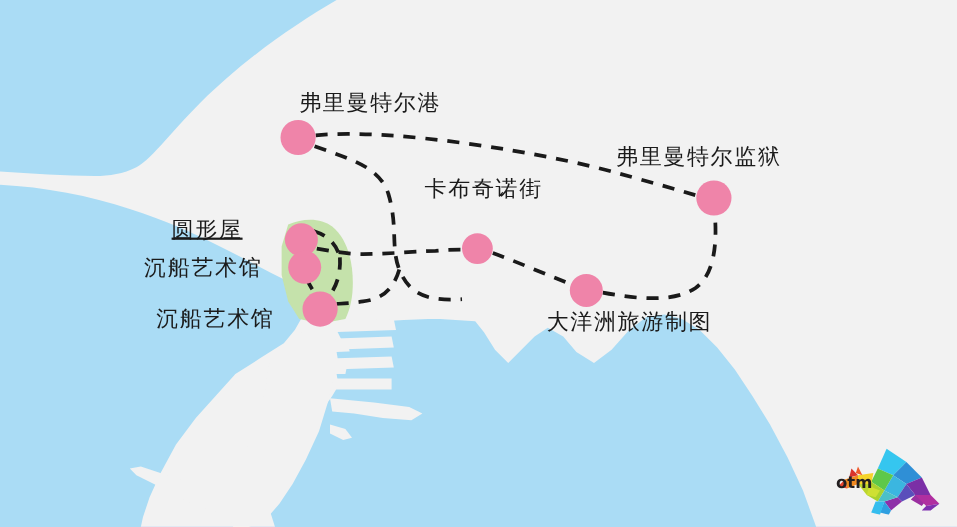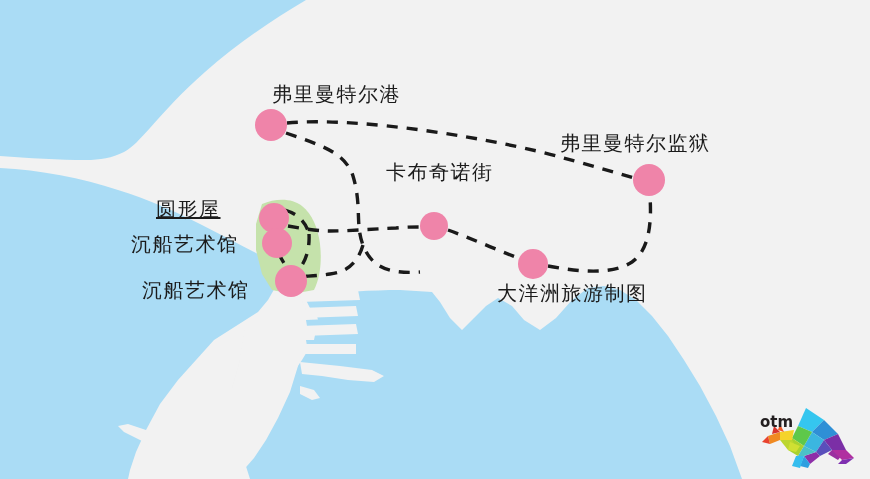--- a/index.html
+++ b/index.html
@@ -56,21 +56,21 @@
   #logo-mark {
     position: absolute;
     left: 6px;
     top: 16px;
     width: 106px;
     height: 62px;
   }
   #logo-wordmark {
     position: absolute;
     left: 16px;
-    top: 23px;
+    top: 40px;
     font-size: 15px;
     font-weight: bold;
     color: #231f20;
     font-family: "DejaVu Sans", "Liberation Sans", sans-serif;
     letter-spacing: 0px;
   }
 </style>
 </head>
 <body>
 

